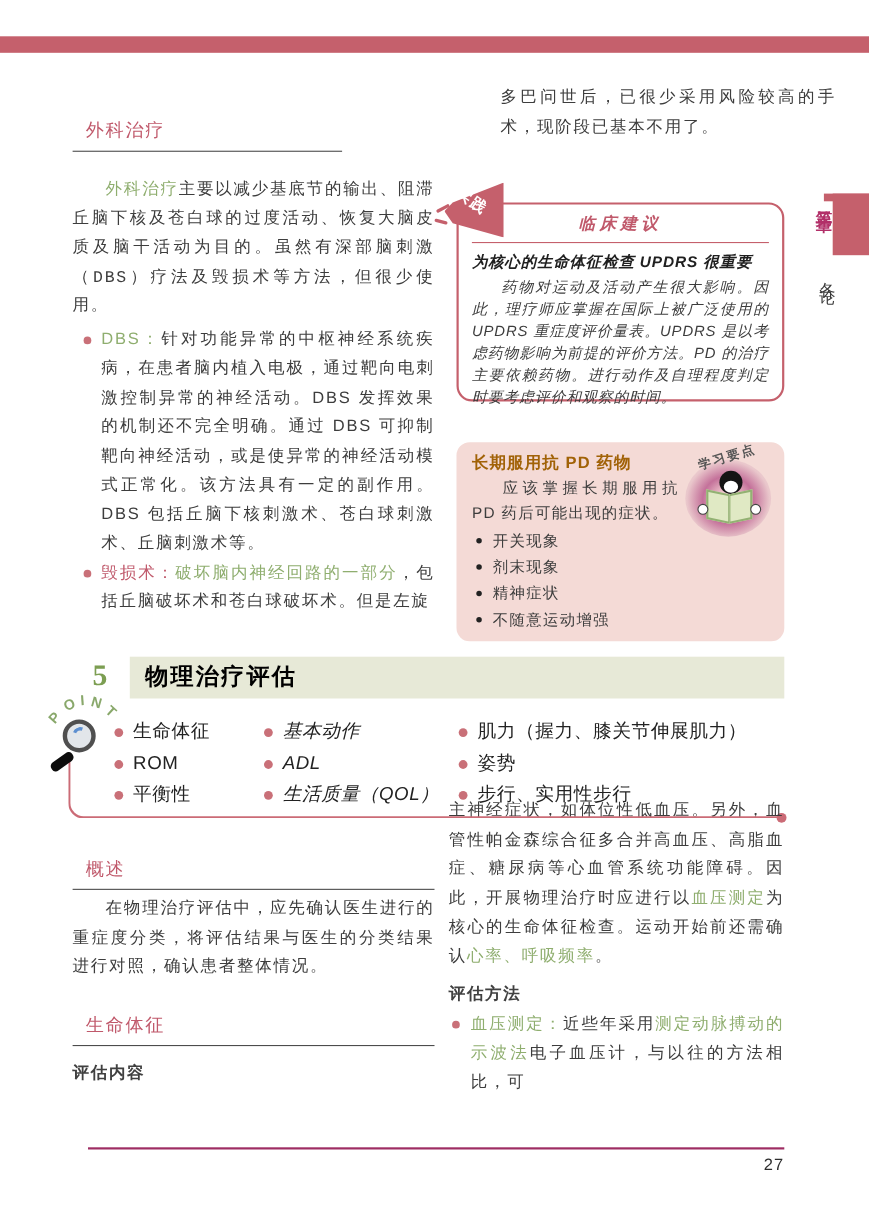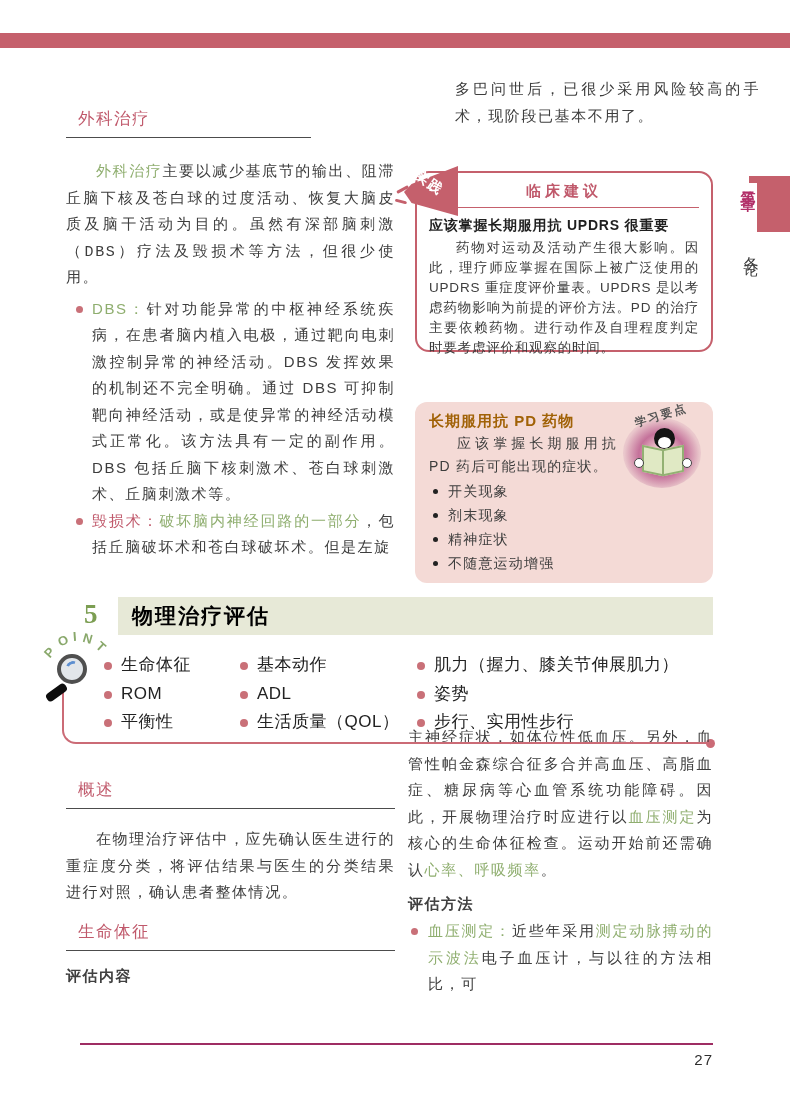--- a/index.html
+++ b/index.html
@@ -31,21 +31,21 @@
   .green { color:var(--green); }
   .pink-term { color:var(--pink); }
   .sub-h { font-size:15px; font-weight:bold; color:#404040; letter-spacing:1.5px; line-height:24px; }
   .blist { list-style:none; }
   .blist li { position:relative; padding-left:26px; font-size:15px; line-height:26.5px; letter-spacing:1.6px; text-align:justify; }
   .blist .dot { position:absolute; left:10px; top:10px; width:7px; height:7px; border-radius:50%; background:#c97078; }
   .blist.rb li { padding-left:20px; }
   .blist.rb .dot { left:3px; }
 
   
-  .clinical-box { left:415px; top:171px; width:298px; height:181px; border:2px solid var(--accent); border-radius:14px; background:#fff; padding:8px 12px 6px; z-index:2; }
+  .clinical-box { left:415px; top:184px; width:298px; height:181px; border:2px solid var(--accent); border-radius:14px; background:#fff; padding:8px 12px 6px; z-index:2;font-style:italic; }
   .clinical-title { text-align:center; color:var(--pink); font-weight:bold; font-size:15px; letter-spacing:4px; line-height:20px; }
   .clinical-divider { border-top:1.5px solid var(--accent); margin:6px 0 7px; }
   .clinical-subtitle { font-size:14px; font-weight:bold; color:#1f1f1f; letter-spacing:0.8px; line-height:21px; white-space:nowrap; }
   .clinical-body { font-size:13.5px; line-height:20px; letter-spacing:0.8px; text-align:justify; text-indent:2em; margin-top:2px; }
 
   
   .practice-badge { left:396px; top:166px; width:64px; height:56px; z-index:3; }
   .mega-body { position:absolute; left:8px; top:0; width:54px; height:50px; background:var(--accent); clip-path:polygon(0 52%, 14% 36%, 100% 0, 100% 100%, 14% 74%); }
   .mega-label { position:absolute; left:17px; top:8px; transform:rotate(36deg); color:#fff; font-weight:bold; font-size:14px; letter-spacing:2px; }
   .mega-line { position:absolute; background:var(--accent); height:2.5px; border-radius:2px; }
@@ -84,21 +84,21 @@
   .pl5 { left:53px; top:11px; transform:rotate(42deg); }
   .lens { position:absolute; left:13px; top:26px; width:30px; height:30px; border-radius:50%; background:#e2e6ea; border:4px solid #4f4f4f; }
   .lens-arc { position:absolute; left:22px; top:33px; width:14px; height:14px; border:3px solid transparent; border-top-color:#5d8fd0; border-radius:50%; transform:rotate(-25deg); }
   .handle { position:absolute; left:1px; top:60px; width:23px; height:9px; background:#0d0d0d; border-radius:4px; transform:rotate(-36deg); }
 
   
   .point-list { left:104px; top:651px; width:610px; display:flex; }
   .pcol { list-style:none; }
   .pcol li { position:relative; padding-left:17px; font-size:17px; line-height:28.5px; color:#222; letter-spacing:0.5px; white-space:nowrap; }
   .pdot { position:absolute; left:0; top:11px; width:8px; height:8px; border-radius:50%; background:#c97078; }
-  .pc1 { width:136px; } .pc2 { width:177px; } .pc3 { flex:1; }
+  .pc1 { width:136px; } .pc2 { width:177px;font-style:italic; } .pc3 { flex:1; }
 
   .point-bracket { left:62px; top:691px; width:649px; height:53px; border-left:2.5px solid #cb6b76; border-bottom:2.5px solid #cb6b76; border-bottom-left-radius:14px; z-index:1; }
   .bracket-dot { left:706px; top:739px; width:9px; height:9px; border-radius:50%; background:#cb6b76; }
 
   
   .footer-rule { left:80px; top:1043px; width:633px; height:2px; background:#9e2d63; }
   .page-num { left:640px; top:1051px; width:73px; text-align:right; font-size:15px; color:#2e2e2e; letter-spacing:1px; }
 </style>
 </head>
 <body>
@@ -127,21 +127,21 @@
   <div class="abs practice-badge">
     <div class="mega-body"></div>
     <div class="mega-line ml1"></div>
     <div class="mega-line ml2"></div>
     <span class="mega-label">实践</span>
   </div>
 
   <div class="abs clinical-box">
     <div class="clinical-title">临床建议</div>
     <div class="clinical-divider"></div>
-    <div class="clinical-subtitle">应该掌握长期服用抗 UPDRS 很重要</div>
+    <div class="clinical-subtitle">为核心的生命体征检查 UPDRS 很重要</div>
     <p class="clinical-body">药物对运动及活动产生很大影响。因此，理疗师应掌握在国际上被广泛使用的 UPDRS 重症度评价量表。UPDRS 是以考虑药物影响为前提的评价方法。PD 的治疗主要依赖药物。进行动作及自理程度判定时要考虑评价和观察的时间。</p>
   </div>
 
   <div class="abs study-box">
     <div class="study-icon">
       <div class="si-glow"></div>
       <span class="si-label">学习要点</span>
       <div class="si-head"></div>
       <div class="si-face"></div>
       <div class="si-book-l"></div>
@@ -192,21 +192,21 @@
     <ul class="pcol pc3">
       <li><span class="pdot"></span><span>肌力（握力、膝关节伸展肌力）</span></li>
       <li><span class="pdot"></span><span>姿势</span></li>
       <li><span class="pdot"></span><span>步行、实用性步行</span></li>
     </ul>
   </div>
 
   <section class="abs" style="left:66px; top:779px; width:329px;">
     <h2 class="h-pink">概述</h2>
     <div class="rule-dark"></div>
-    <p class="body indent" style="margin-top:17px;">在物理治疗评估中，应先确认医生进行的重症度分类，将评估结果与医生的分类结果进行对照，确认患者整体情况。</p>
+    <p class="body indent" style="margin-top:4px;">在物理治疗评估中，应先确认医生进行的重症度分类，将评估结果与医生的分类结果进行对照，确认患者整体情况。</p>
   </section>
 
   <section class="abs" style="left:66px; top:921px; width:329px;">
     <h2 class="h-pink">生命体征</h2>
     <div class="rule-dark"></div>
     <h3 class="sub-h" style="margin-top:13px;">评估内容</h3>
   </section>
 
   <section class="abs" style="left:408px; top:724px; width:305px;">
     <p class="body"><span>主神经症状，如体位性低血压。另外，血管性帕金森综合征多合并高血压、高脂血症、糖尿病等心血管系统功能障碍。因此，开展物理治疗时应进行以</span><span class="green">血压测定</span><span>为核心的生命体征检查。运动开始前还需确认</span><span class="green">心率、呼吸频率</span><span>。</span></p>

